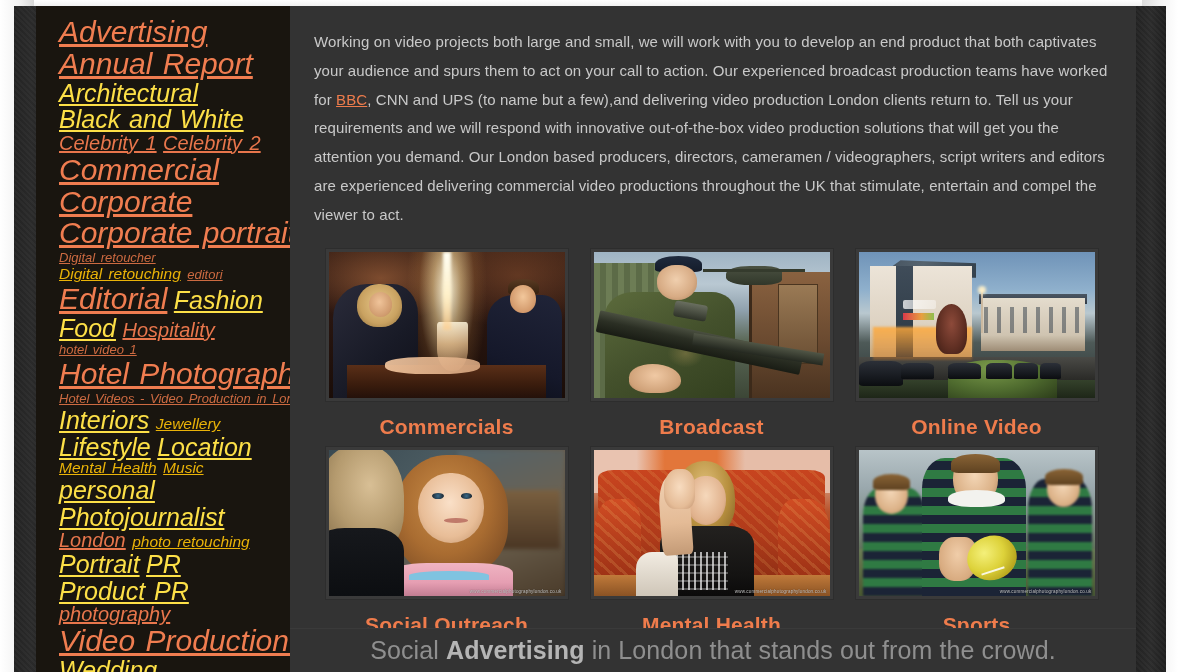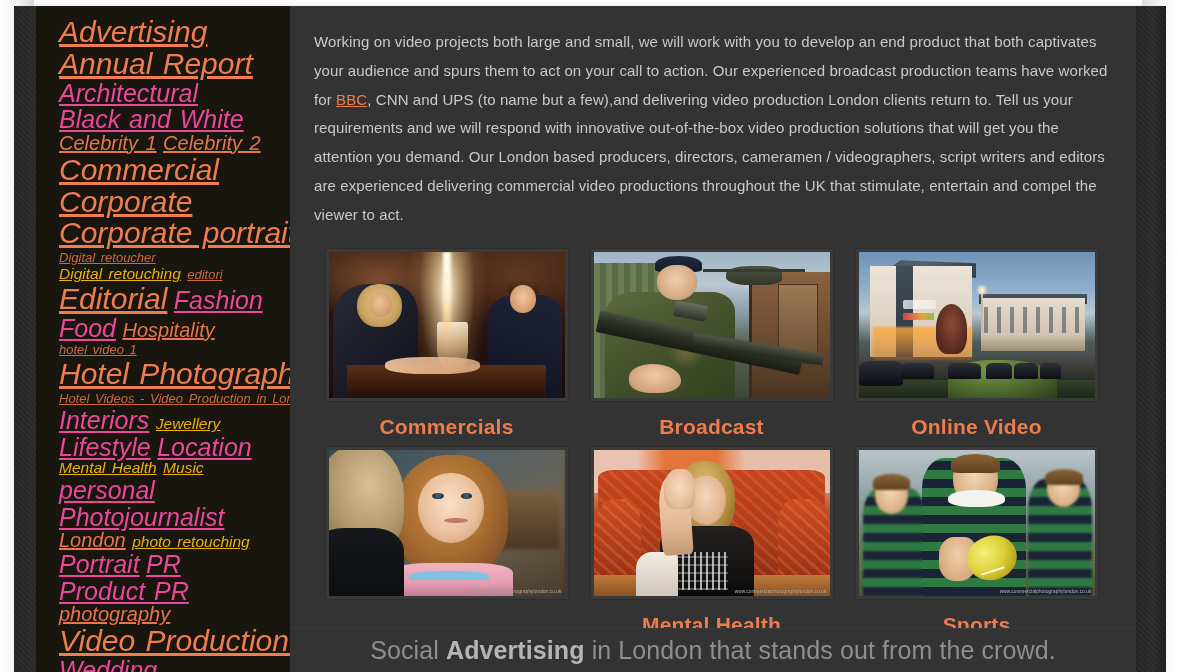--- a/index.html
+++ b/index.html
@@ -73,21 +73,21 @@
   }
   #tagcloud .tag {
     color: #ef7b4d;
     white-space: nowrap;
     display: inline;
     font-style: italic;
   }
   #tagcloud .s2 { font-size: 13px;  color: #cc6a41; }
   #tagcloud .s3 { font-size: 15.5px; color: #eab308; }
   #tagcloud .s4 { font-size: 20px;  color: #e8764c; }
-  #tagcloud .s5 { font-size: 25px;  color: #ec4899; }
+  #tagcloud .s5 { font-size: 25px;  color: #fde047; }
   #tagcloud .s6 { font-size: 30px;  color: #f07d50; }
 
   
   #main {
     flex: 1;
     height: 666px;
     position: relative;
     background: #333333;
     padding: 22px 22px 0 24px;
   }
@@ -670,20 +670,21 @@
                 <div class="g-eye l"></div>
                 <div class="g-eye r"></div>
                 <div class="g-mouth"></div>
                 <div class="g-shirt"></div>
                 <div class="g-collar"></div>
                 <div class="fg-head"></div>
                 <div class="fg-body"></div>
                 <div class="watermark">www.commercialphotographylondon.co.uk</div>
               </div>
             </div>
+            <div class="caption">Social Outreach</div>
           </div>
           <div class="cell">
             <div class="thumb-wrap">
               <div class="thumb ph-mental">
                 <div class="wall"></div>
                 <div class="sofa"></div>
                 <div class="arm-l"></div>
                 <div class="arm-r"></div>
                 <div class="floor"></div>
                 <div class="m-hair"></div>

